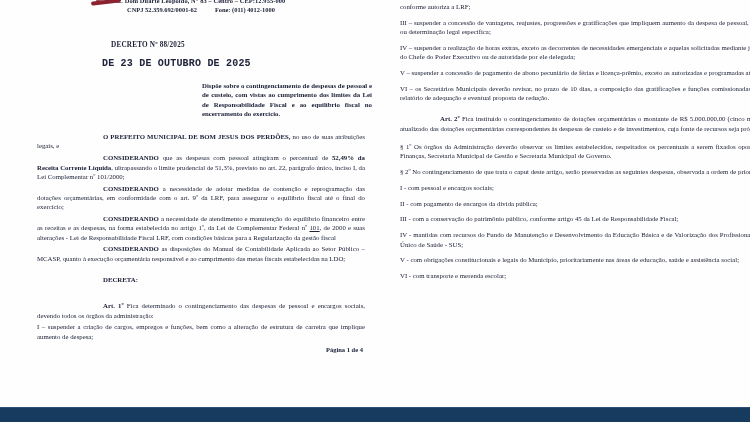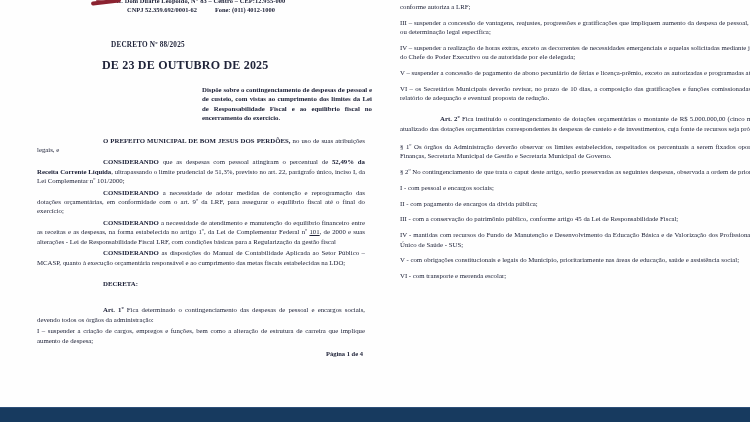--- a/index.html
+++ b/index.html
@@ -17,21 +17,21 @@
   .crest { position:absolute; left:54px; top:0; width:32px; height:9px; }
   .crest i { position:absolute; display:block; background:var(--crest,#8b2230); }
   .crest i:nth-child(1){ left:0; top:3px; width:30px; height:4px; transform:rotate(-7deg); border-radius:2px; }
   .crest i:nth-child(2){ left:5px; top:0; width:21px; height:3px; transform:rotate(-7deg); opacity:.8; }
   .addr { margin-top:-3px; text-align:center; font-weight:bold; font-size:6.4px; line-height:7px;
           letter-spacing:.1px; white-space:nowrap; }
   .cnpj-line { margin-top:2px; text-align:center; font-weight:bold; font-size:6.4px; line-height:7px; white-space:nowrap; }
   .cnpj-line .gap { display:inline-block; width:18px; }
 
   h1.decree-no { margin:27px 0 0 74px; font-size:7.2px; font-weight:bold; letter-spacing:.2px; }
-  h2.decree-dt { margin:9px 0 0 65px; font-size:12px; font-weight:bold; letter-spacing:.2px; }
+  h2.decree-dt { margin:9px 0 0 65px; font-size:10px; font-weight:bold; letter-spacing:.2px;font-family:Liberation Mono, monospace; }
 
   .ementa { margin:12px 0 0 165px; width:170px; font-size:6.8px; line-height:9.3px;
             text-align:justify; font-weight:600; }
 
   .para { font-size:6.8px; line-height:9.3px; text-align:justify; margin-bottom:2.5px; }
   .page1 .paras { margin-top:14px; }
   .page1 .para.indent { text-indent:66px; }
   .page1 .para.decreta { margin-top:12px; margin-bottom:0; }
   .page1 .para.art { margin-top:17px; }
   .page2 .para { margin-bottom:6.5px; width:462px; }

